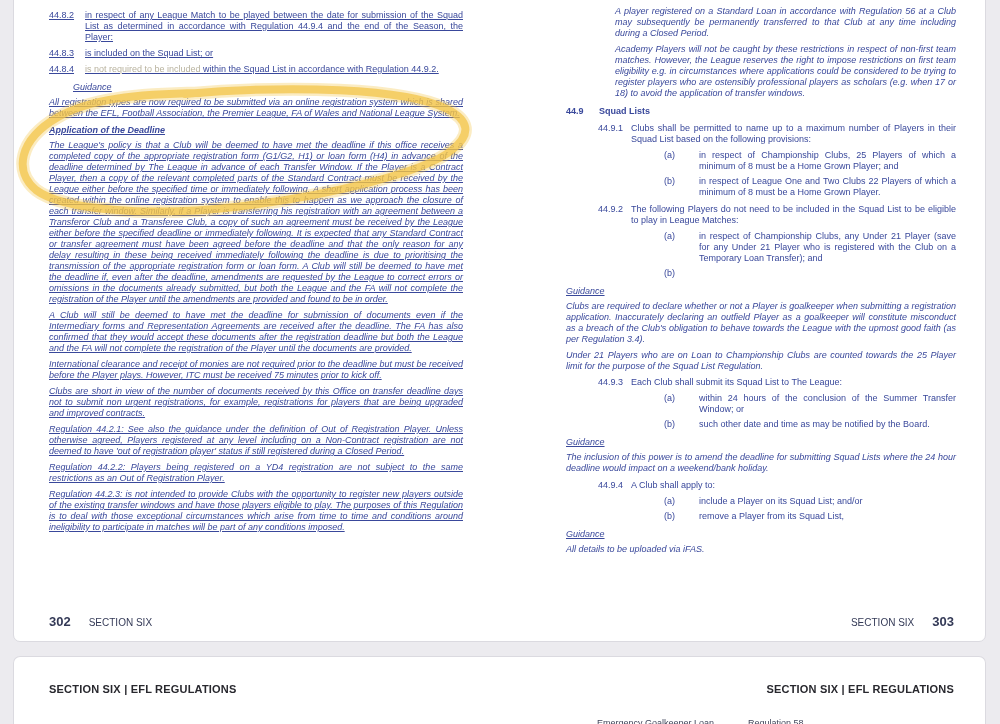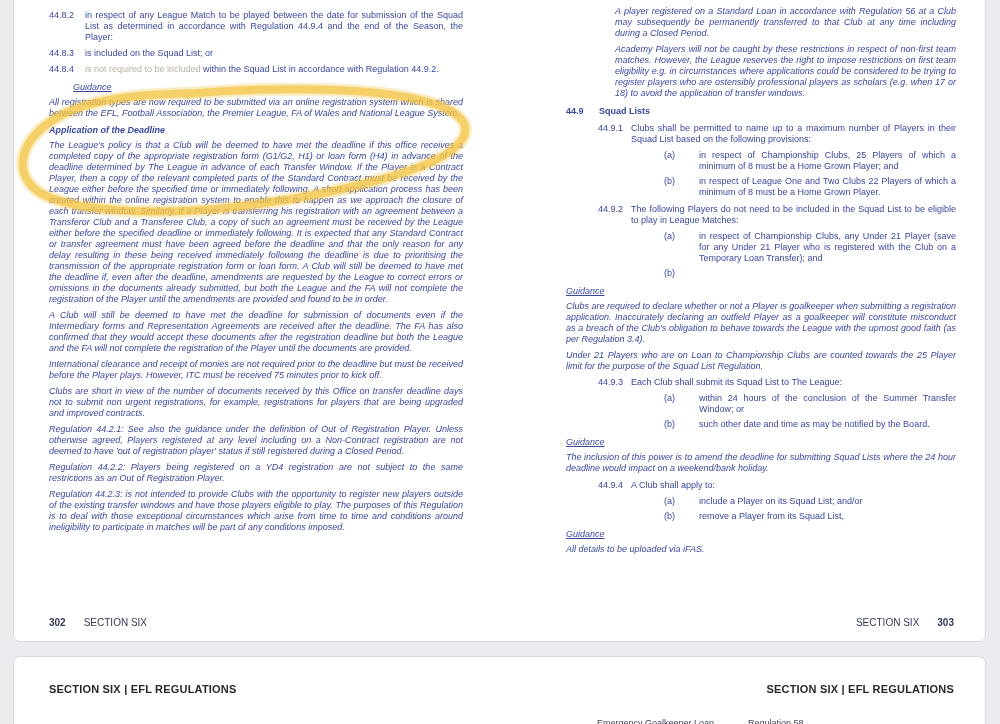--- a/index.html
+++ b/index.html
@@ -14,21 +14,21 @@
     position:absolute;left:13px;right:14px;
     background:#FFFFFF;
     border:1px solid #DBDAE0;
     box-sizing:border-box;
   }
   .page-top{top:-4px;height:646px;border-radius:0 0 7px 7px;overflow:hidden;}
   .page-bottom{top:656px;height:72px;border-radius:7px 7px 0 0;border-bottom:none;overflow:hidden;}
 
   .doc{color:#39489B;font-size:9px;line-height:11px;}
   .col{position:absolute;}
-  .col-left{left:35px;top:13px;width:414px;}
+  .col-left{left:35px;top:13px;width:414px;text-decoration:underline;}
   .col-right{left:552px;top:9px;width:390px;}
 
   .clause{display:flex;margin-bottom:5px;}
   .clause .num{flex:0 0 36px;}
   .clause .body{flex:1 1 auto;text-align:justify;}
 
   .r-clause{display:flex;margin:0 0 5px 32px;}
   .r-clause .num{flex:0 0 33px;}
   .r-clause .body{flex:1 1 auto;text-align:justify;}
 
@@ -45,21 +45,21 @@
   .ipara.g-left{margin-bottom:5px;}
   .app-head{font-style:italic;font-weight:700;margin:6px 0 4px 0;}
   .r-intro{margin-left:49px;}
   .section-row{display:flex;margin:7px 0 6px 0;font-weight:700;}
   .section-row .num{flex:0 0 33px;}
   .closing{margin:4px 0 5px 68px;text-align:justify;}
 
   .faded{color:#B8B29E;}
 
   .footer{position:absolute;bottom:13px;font-size:10px;color:#343A57;display:flex;align-items:baseline;background:#fff;z-index:3;}
-  .footer .pg{font-weight:700;font-size:10px;}
+  .footer .pg{font-weight:700;font-size:13px;}
   .footer-left{left:35px;}
   .footer-left .pg{margin-right:18px;}
   .footer-right{right:31px;}
   .footer-right .pg{margin-left:18px;}
 
   .bp-header{position:absolute;top:26px;font-size:11px;font-weight:700;color:#28282E;letter-spacing:.2px;}
   .bph-left{left:35px;}
   .bph-right{right:31px;}
   .bp-clause{position:absolute;left:65px;top:58px;display:flex;font-size:9px;color:#42465C;}
   .bp-clause .num{flex:0 0 37px;}

